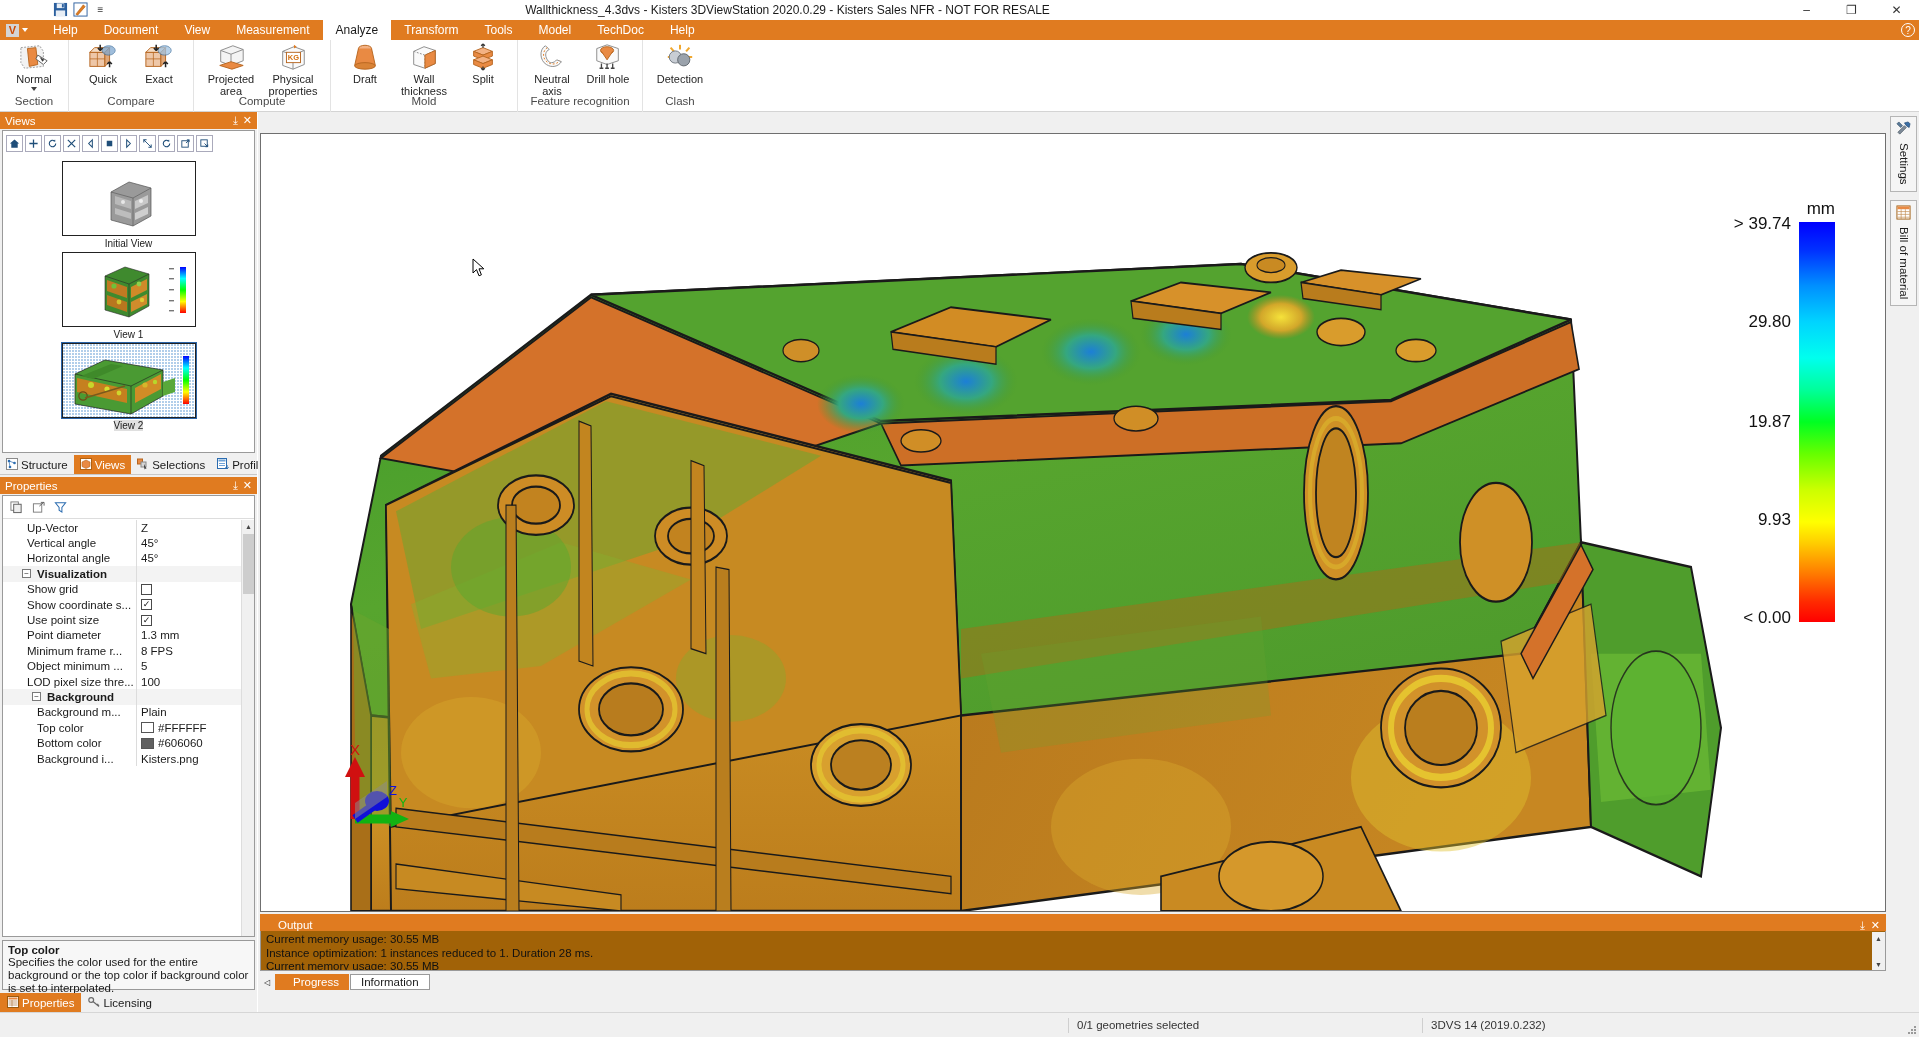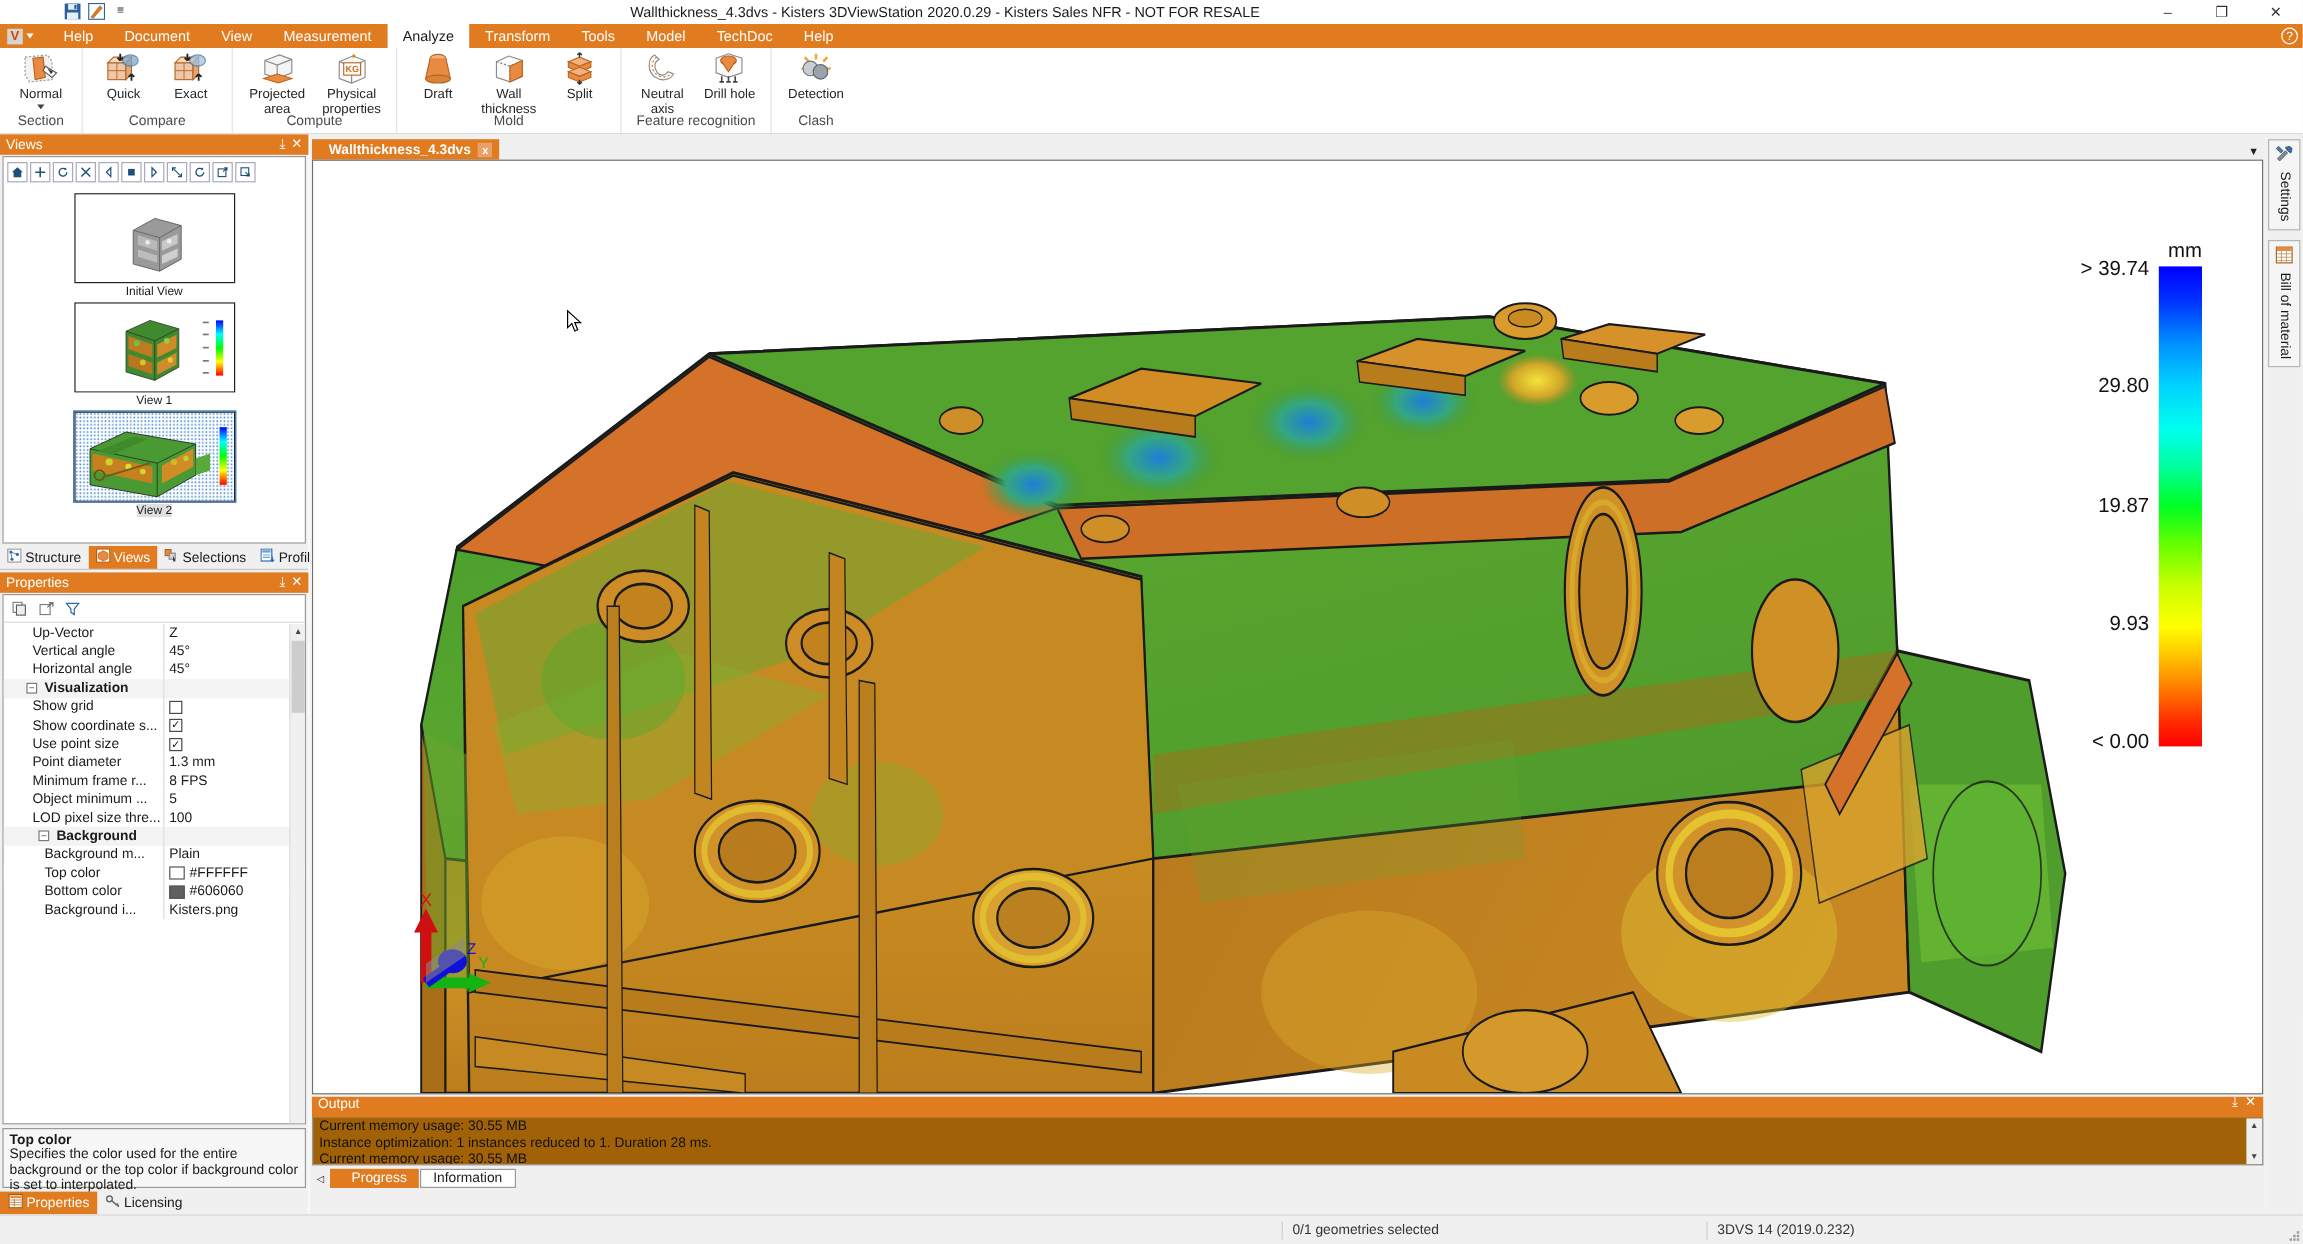--- a/index.html
+++ b/index.html
@@ -111,21 +111,21 @@
   .legend{ position:absolute; right:40px; top:70px; width:150px; height:420px; }
   .legend-unit{ position:absolute; right:10px; top:-5px; font-size:17px; color:#111; }
   .legend-bar{ position:absolute; right:10px; top:18px; width:36px; height:400px;
      background:linear-gradient(to top, #ff0000 0%, #ff2a00 5%, #ff7a00 12%, #ffd000 20%, #ffff00 25%,
        #ccff00 33%, #66ff00 42%, #00ff22 50%, #00ff9a 58%, #00ffee 66%, #00d4ff 75%, #0090ff 84%, #0030ff 93%, #0000ff 100%); }
   .lg-label{ position:absolute; right:54px; font-size:17px; color:#111; white-space:nowrap; }
 
   .axes{ position:absolute; left:60px; bottom:80px; width:90px; height:90px; }
 
   .output{ position:absolute; left:2px; bottom:22px; right:2px; height:76px; }
-  .out-head{ height:17px; background:#e07b20; color:#fff; font-size:11.5px; display:flex; align-items:flex-start; padding-left:5px; }
+  .out-head{ height:17px; background:#e07b20; color:#fff; font-size:11.5px; display:flex; align-items:flex-end; padding-left:18px; }
   .out-body{ position:absolute; left:0; top:17px; right:0; height:40px; background:#a16207; border:1px solid #9a9a9a; border-top:none;
      padding:2px 5px; overflow:hidden; }
   .out-line{ font-size:11.5px; line-height:13.5px; color:#111; }
   .out-scroll{ position:absolute; right:1px; top:18px; width:13px; height:38px; background:#f0f0f0; }
   .osb{ width:13px; height:12px; display:flex; align-items:center; justify-content:center; font-size:7px; color:#444; }
   .out-tabs{ position:absolute; left:0; bottom:0; right:0; height:17px; display:flex; align-items:flex-end; gap:1px; }
   .otab{ position:relative; height:16px; display:flex; align-items:center; padding:0 10px 0 18px; font-size:11.5px; }
   .otab.active{ background:#e07b20; color:#fff; }
   .otab.active:before{ content:""; position:absolute; left:0; top:0; border-left:14px solid transparent; border-bottom:16px solid #e07b20; }
   .otab.idle{ background:#fff; border:1px solid #9a9a9a; padding:0 10px; }
@@ -794,27 +794,20 @@
         <span><svg width="12" height="12" viewBox="0 0 12 12">
               <circle cx="3.2" cy="4" r="2.4" fill="none" stroke="#6a6a6a" stroke-width="1.2"></circle>
               <path d="M5 5.5 L11 10.5 M9 9 l1.2-1.2 M10 10 l1-1" stroke="#6a6a6a" stroke-width="1.2" fill="none"></path>
             </svg></span>
         <span>Licensing</span>
       </div>
     </div>
   </div>
 
   <div class="main">
-    <div class="doctabs">
-      <div class="doctab">
-        <span>Wallthickness_4.3dvs</span>
-        <span class="doctab-x">x</span>
-      </div>
-      <div class="dt-drop" style="font-size:9px;color:#222;">▼</div>
-    </div>
 
     <div class="viewport">
       <svg width="100%" height="100%" viewBox="0 0 1624 628" preserveAspectRatio="none">
         <defs>
           <linearGradient id="topface" x1="0" y1="0" x2="0.6" y2="1">
             <stop offset="0" stop-color="#3e9a2b"></stop>
               <stop offset="0.5" stop-color="#57a52e"></stop>
               <stop offset="1" stop-color="#4e9b2c"></stop>
           </linearGradient>
           <linearGradient id="frontface" x1="0" y1="0" x2="0" y2="1">

